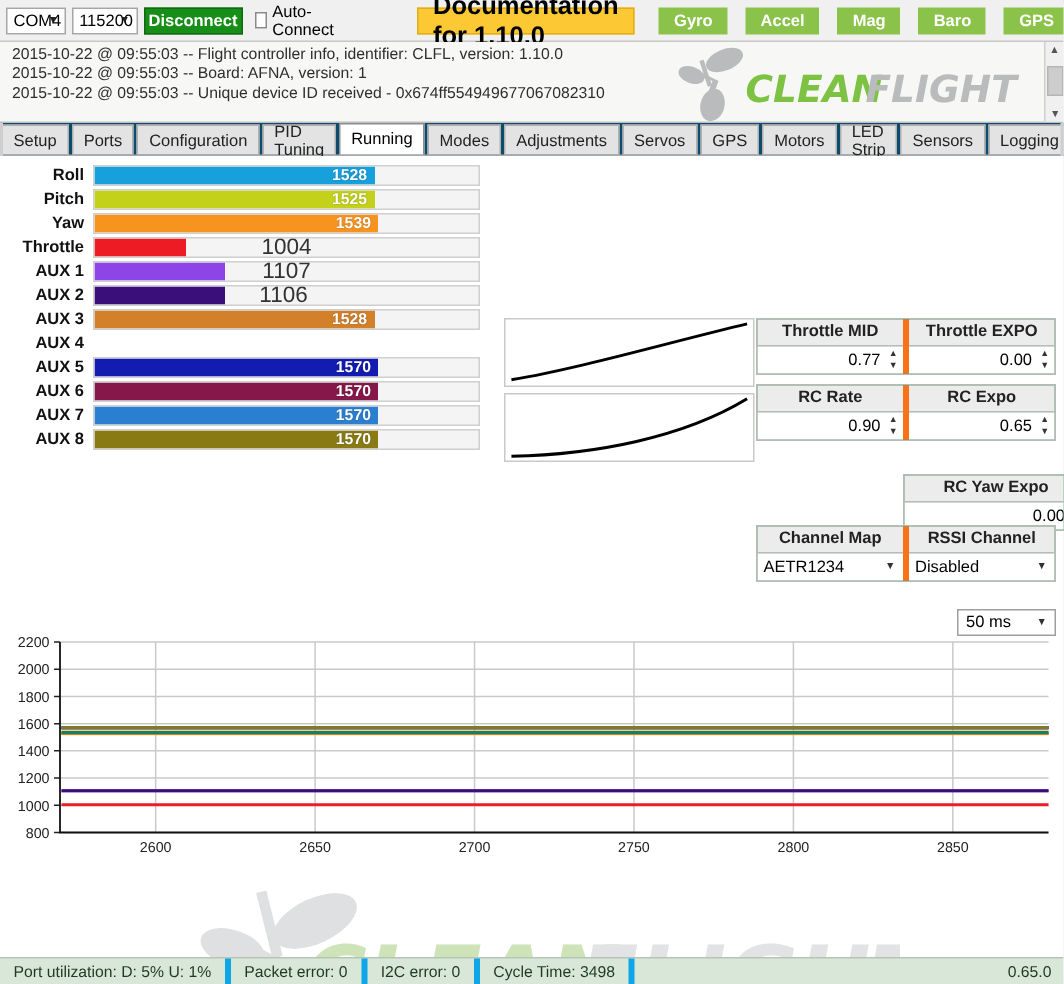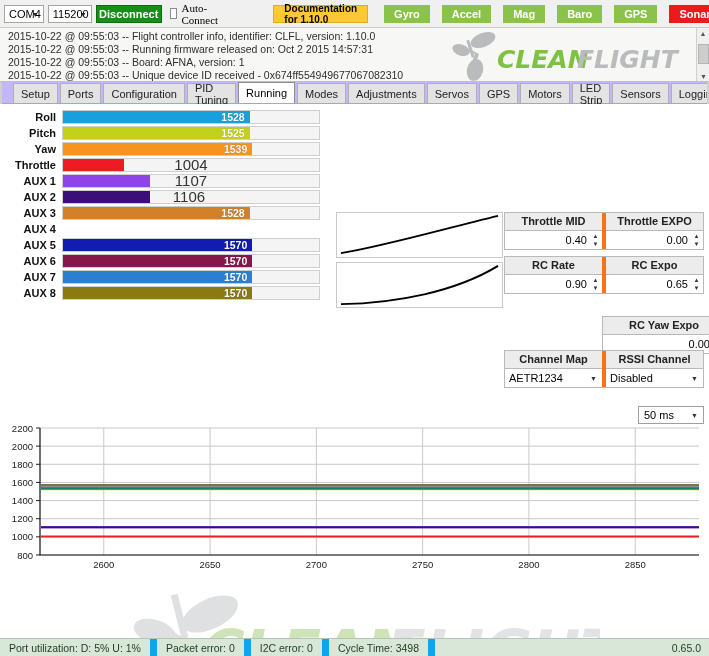--- a/index.html
+++ b/index.html
@@ -44,33 +44,33 @@
     height:18px; min-width:66px;
     background:#178e17;
     color:#ffffff;
     font-weight:bold; font-size:11px;
     border:1px solid #0f6b0f;
     display:flex; align-items:center; justify-content:center;
     cursor:pointer;
   }
   #autoconnect-wrap {
     display:flex; align-items:center; gap:4px;
-    font-size:11px; margin-left:4px;font-family:Liberation Serif, serif;
+    font-size:11px; margin-left:4px;
   }
   #autoconnect-box {
     width:11px; height:11px;
     border:1px solid #8b8b8b;
     background:#fdfdfd;
   }
   #doc-btn {
     height:18px;
     background:#fcc935;
     border:1px solid #e0ae16;
     color:#000;
-    font-weight:bold; font-size:10px;
+    font-weight:bold; font-size:17px;
     display:flex; align-items:center; justify-content:center;
     padding:0 10px;
     margin-left:48px;
     cursor:pointer;
   }
   #sensors { display:flex; margin-left:12px; gap:12px; }
   .sensor {
     height:18px; padding:0 10px;
     display:flex; align-items:center; justify-content:center;
     font-size:11px; color:#ffffff; font-weight:bold;
@@ -114,24 +114,24 @@
   #log-scroll .sb-thumb {
     position:absolute; top:16px; left:1px;
     width:11px; height:20px;
     background:#cdcdcd; border:1px solid #b5b5b5;
     cursor:pointer;
   }
 
   
   #tabs {
     height:22px; width:709px;
-    background:#c4b5fd;
+    background:#0c4a6e;
     border-bottom:1px solid #a9a9a9;
     display:flex; align-items:flex-end;
-    padding-left:13px;
+    padding-left:1px;
   }
   .tab {
     height:20px;
     padding:0 7px;
     display:flex; align-items:center;
     font-size:11px;
     background:#e3e3e3;
     border:1px solid #b0b0b0;
     border-bottom:none;
     margin-right:2px;
@@ -261,21 +261,21 @@
 
   
   #statusbar {
     position:absolute; left:0; bottom:0;
     width:709px; height:18px;
     background:#d9e7d9;
     border-top:1px solid #b5c5b5;
     display:flex; align-items:center;
     font-size:10.5px; color:#1f3a1f;
   }
-  .statcell { padding:0 9px; height:18px; display:flex; align-items:center; border-right:7px solid #0ea5e9; }
+  .statcell { padding:0 9px; height:18px; display:flex; align-items:center; border-right:4px solid #0ea5e9; }
   #version-cell { margin-left:auto; padding-right:8px; border:none; }
 
   
   #frame-left  { position:absolute; left:0; top:0; width:2px; height:656px; background:#cfcfcf; }
   #frame-right { position:absolute; right:0; top:0; width:2px; height:656px; background:#cfcfcf; }
   #frame-top   { position:absolute; left:0; top:0; width:709px; height:2px; background:#b8cfe0; }
 </style>
 </head>
 <body>
 
@@ -335,21 +335,20 @@
       <g fill="#7dc242" font-family="DejaVu Sans" font-size="25" font-weight="bold" font-style="italic">
         <text x="48" y="42">CLEAN</text>
       </g>
       <g fill="#b9bbbc" font-family="DejaVu Sans" font-size="25" font-weight="bold" font-style="italic">
         <text x="128" y="42">FLIGHT</text>
       </g>
     </svg>
   </div>
   <div id="loglines">
     <div class="logline">2015-10-22 @ 09:55:03 -- Flight controller info, identifier: CLFL, version: 1.10.0</div>
-    <div class="logline">2015-10-22 @ 09:55:03 -- Running firmware released on: Oct 2 2015 14:57:31</div>
     <div class="logline">2015-10-22 @ 09:55:03 -- Board: AFNA, version: 1</div>
     <div class="logline">2015-10-22 @ 09:55:03 -- Unique device ID received - 0x674ff554949677067082310</div>
   </div>
   <div id="log-scroll">
     <div class="sb-up">▲</div>
     <div class="sb-thumb"></div>
     <div class="sb-dn" style="position:absolute;bottom:0;left:0;width:13px;">▼</div>
   </div>
 </div>
 
@@ -463,21 +462,21 @@
   <div class="curvebox" id="curve-thr">
     <svg viewBox="0 0 167 46" preserveAspectRatio="none" aria-hidden="true">
       <path d="M4 43 C 60 42, 120 30, 163 3" fill="none" stroke="#000000" stroke-width="2"></path>
     </svg>
   </div>
 
   <div class="pairbox" id="box-throttle">
     <div class="fieldcol">
       <div class="fhead">Throttle MID</div>
       <div class="fval">
-        <span class="num">0.40</span>
+        <span class="num">0.77</span>
         <span class="spin">
             <i>▲</i>
             <i>▼</i>
           </span>
       </div>
     </div>
     <div class="fieldcol">
       <div class="fhead">Throttle EXPO</div>
       <div class="fval">
         <span class="num">0.00</span>

